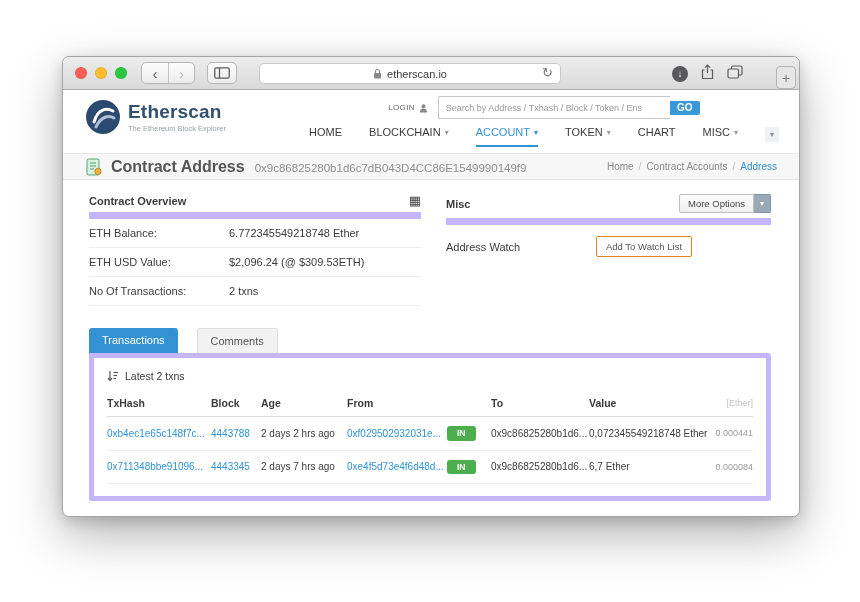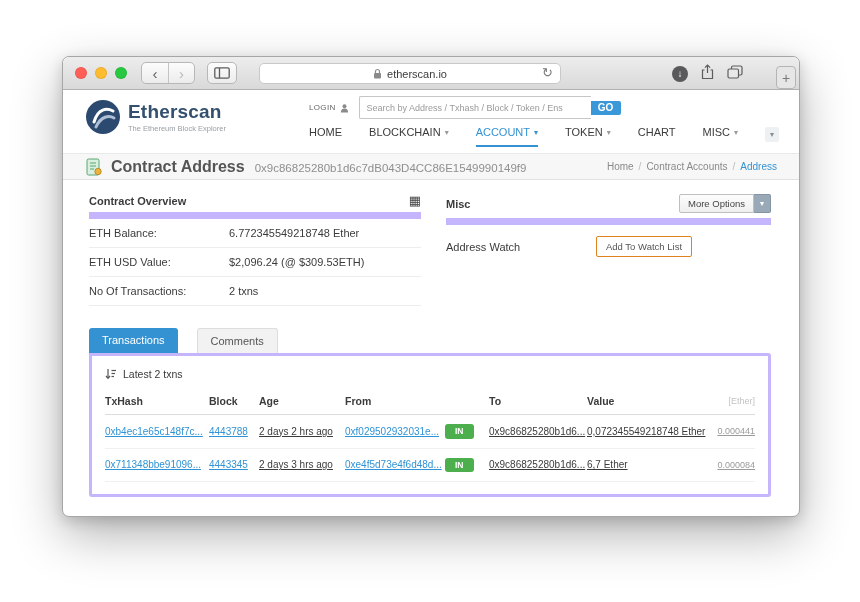--- a/index.html
+++ b/index.html
@@ -51,21 +51,21 @@
   .plus-btn {
     position:absolute; right:3px; top:9px; width:20px; height:23px;
     background:#e6e6e6; border:1px solid #b5b5b5; border-radius:4px;
     display:flex; align-items:center; justify-content:center; color:#7a7a7a; font-size:14px;
   }
   
   .site-header { height:63px; background:#fff; position:relative; }
   .logo { position:absolute; left:22px; top:9px; display:flex; align-items:center; gap:7px; }
   .logo-name { font-size:19px; font-weight:bold; color:#33516e; letter-spacing:0.2px; }
   .logo-tagline { font-size:7.5px; color:#9aa0a6; margin-top:1px; }
-  .header-right { position:absolute; right:20px; top:6px; display:flex; flex-direction:column; align-items:flex-start; gap:7px; }
+  .header-right { position:absolute; right:20px; top:6px; display:flex; flex-direction:column; align-items:center; gap:7px; }
   .search-row { display:flex; align-items:center; }
   .login { display:flex; align-items:center; gap:4px; font-size:8px; color:#666; margin-right:10px; letter-spacing:0.3px; }
   .search-input { width:232px; height:23px; border:1px solid #c6c6c6; border-right:none;
     border-radius:2px 0 0 2px; font-size:9px; padding:0 7px; color:#333; font-family:inherit; outline:none; }
   .search-input::placeholder { color:#9a9a9a; }
   .go-btn { width:30px; height:14px; background:#3a98d9; color:#fff; border:none;
     border-radius:0 2px 2px 0; font-size:10px; font-weight:bold; font-family:inherit; }
   .nav-row { display:flex; align-items:flex-start; gap:27px; font-size:11px; color:#3b3b3b; }
   .nav-item { display:flex; align-items:center; gap:4px; padding-bottom:7px; cursor:default; }
   .nav-item .caret { font-size:8px; color:#9a9a9a; }
@@ -99,28 +99,28 @@
     border-radius:0 2px 2px 0; color:#fff; font-size:8px; display:flex; align-items:center; justify-content:center; }
   .watch-row { display:flex; align-items:center; padding:11px 0; font-size:11px; color:#3b3b3b; }
   .watch-label { width:150px; flex-shrink:0; }
   .watch-btn { border:1px solid #e0831e; background:#fff; color:#555; font-size:9.5px;
     padding:4px 9px; border-radius:2px; font-family:inherit; }
   
   .tabs { display:flex; margin-top:22px; }
   .tab { font-size:11px; padding:6px 13px; border-radius:3px 3px 0 0; }
   .tab.active { background:#3592d2; color:#fff; }
   .tab.inactive { background:#f2f2f2; color:#555; border:1px solid #ddd; border-bottom:none; margin-left:19px; }
-  .tx-panel { border:3px solid #c4b5fd; border-radius:0 3px 3px 3px; padding:10px 13px 12px; background:#fff; }
+  .tx-panel { border:5px solid #c4b5fd; border-radius:0 3px 3px 3px; padding:10px 13px 12px; background:#fff; }
   .latest-row { display:flex; align-items:center; gap:6px; font-size:10.5px; color:#3b3b3b; padding-top:2px; }
   .tx-table { margin-top:11px; }
   .tgrid { display:grid; grid-template-columns:104px 50px 86px 100px 44px 98px 126px 1fr; align-items:center; }
   .thead { font-weight:bold; font-size:10.5px; color:#3b3b3b; border-bottom:1px solid #dcdcdc; padding:4px 0 7px; }
   .thead .fee-head { text-align:right; color:#c3c3c3; font-size:9px; font-weight:normal; }
   .trow { padding:9px 0; border-bottom:1px solid #f0f0f0; font-size:10px; color:#3b3b3b; }
-  .trow > div { white-space:nowrap; overflow:hidden;text-decoration:underline; }
+  .trow > div { white-space:nowrap; overflow:hidden; }
   .link { color:#3093d5; }
   .fee { text-align:right; color:#9b9b9b; font-size:9px; }
   .badge-in { background:#4cae4c; color:#fff; font-size:8.5px; font-weight:bold;
     padding:3px 10px; border-radius:3px; display:inline-block; line-height:1; }
 </style>
 </head>
 <body>
 
 <div class="window">
 
@@ -314,21 +314,21 @@
           <div class="link">0xf029502932031e...</div>
           <div><span class="badge-in">IN</span></div>
           <div>0x9c86825280b1d6...</div>
           <div>0,072345549218748 Ether</div>
           <div class="fee">0.000441</div>
         </div>
 
         <div class="tgrid trow">
           <div class="link">0x711348bbe91096...</div>
           <div class="link">4443345</div>
-          <div>2 days 3 hrs ago</div>
+          <div>2 days 7 hrs ago</div>
           <div class="link">0xe4f5d73e4f6d48d...</div>
           <div><span class="badge-in">IN</span></div>
           <div>0x9c86825280b1d6...</div>
           <div>6,7 Ether</div>
           <div class="fee">0.000084</div>
         </div>
       </div>
     </div>
 
   </div>

